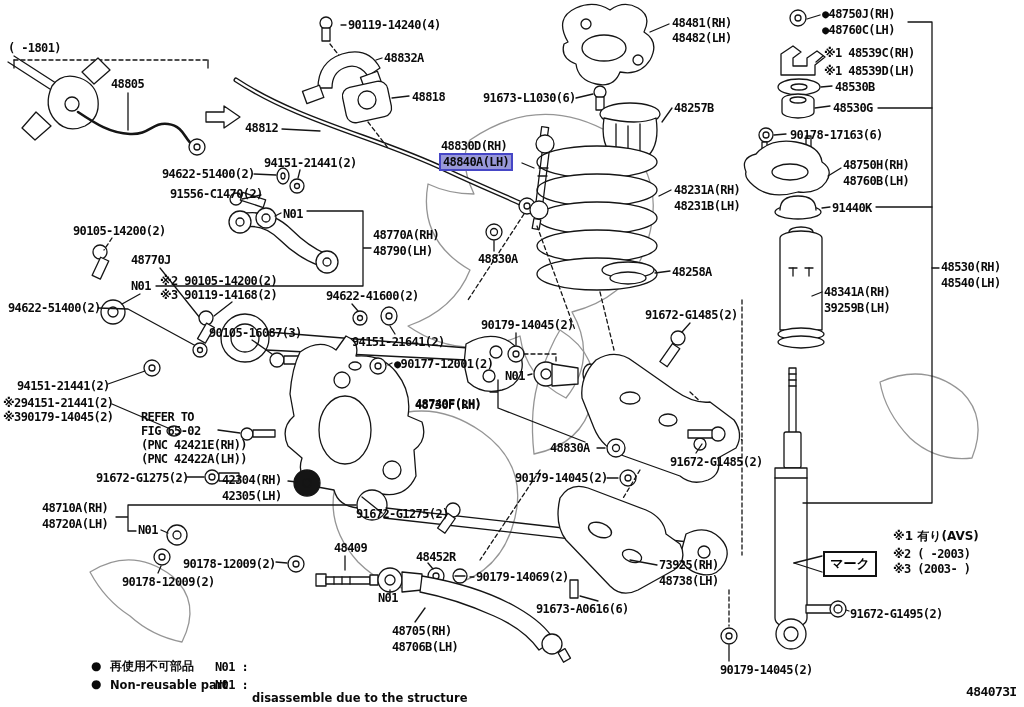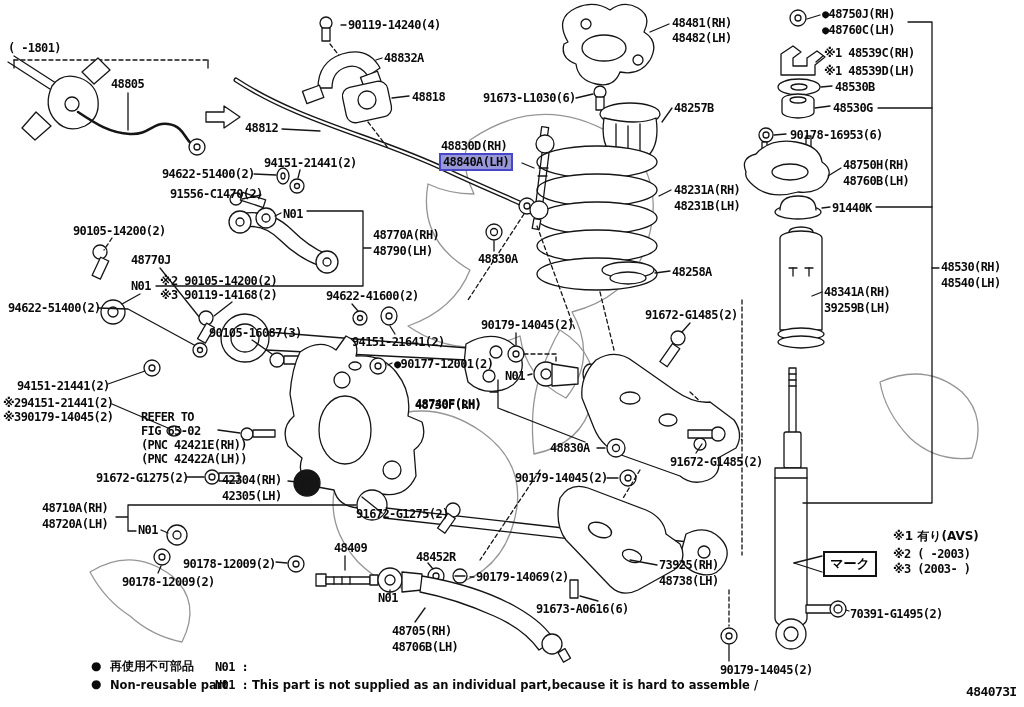--- a/index.html
+++ b/index.html
@@ -367,21 +367,21 @@
 <div class="lbl" style="left:483px;top:91px">91673-L1030(6)</div>
 <div class="lbl" style="left:245px;top:121px">48812</div>
 <div class="lbl" style="left:672px;top:16px">48481(RH)</div>
 <div class="lbl" style="left:672px;top:31px">48482(LH)</div>
 <div class="lbl" style="left:822px;top:7px">●48750J(RH)</div>
 <div class="lbl" style="left:822px;top:23px">●48760C(LH)</div>
 <div class="lbl" style="left:824px;top:46px">※1 48539C(RH)</div>
 <div class="lbl" style="left:824px;top:64px">※1 48539D(LH)</div>
 <div class="lbl" style="left:835px;top:80px">48530B</div>
 <div class="lbl" style="left:833px;top:101px">48530G</div>
-<div class="lbl" style="left:790px;top:128px">90178-16953(6)</div>
+<div class="lbl" style="left:790px;top:128px">90178-17163(6)</div>
 <div class="lbl" style="left:674px;top:101px">48257B</div>
 <div class="lbl" style="left:441px;top:139px">48830D(RH)</div>
 <div class="lbl hl" style="left:441px;top:155px">48840A(LH)</div>
 <div class="lbl" style="left:264px;top:156px">94151-21441(2)</div>
 <div class="lbl" style="left:162px;top:167px">94622-51400(2)</div>
 <div class="lbl" style="left:170px;top:187px">91556-C1470(2)</div>
 <div class="lbl" style="left:843px;top:158px">48750H(RH)</div>
 <div class="lbl" style="left:843px;top:174px">48760B(LH)</div>
 <div class="lbl" style="left:832px;top:201px">91440K</div>
 <div class="lbl" style="left:283px;top:207px">N01</div>
@@ -434,28 +434,28 @@
 <div class="lbl" style="left:476px;top:570px">90179-14069(2)</div>
 <div class="lbl" style="left:659px;top:558px">73925(RH)</div>
 <div class="lbl" style="left:659px;top:574px">48738(LH)</div>
 <div class="lbl" style="left:378px;top:591px">N01</div>
 <div class="lbl" style="left:536px;top:602px">91673-A0616(6)</div>
 <div class="lbl" style="left:392px;top:624px">48705(RH)</div>
 <div class="lbl" style="left:392px;top:640px">48706B(LH)</div>
 <div class="lbl jp" style="left:893px;top:529px">※1 有り(AVS)</div>
 <div class="lbl" style="left:893px;top:547px">※2 (    -2003)</div>
 <div class="lbl" style="left:893px;top:562px">※3 (2003-    )</div>
-<div class="lbl" style="left:850px;top:607px">70391-G1495(2)</div>
+<div class="lbl" style="left:850px;top:607px">91672-G1495(2)</div>
 <div class="lbl" style="left:720px;top:663px">90179-14045(2)</div>
 
 <div class="markbox" style="left:823px;top:551px">マーク</div>
 
 <div class="lbl jp" style="left:91px;top:659px">●</div>
 <div class="lbl jp" style="left:110px;top:659px">再使用不可部品</div>
 <div class="lbl jp" style="left:91px;top:677px">●</div>
 <div class="lbl en" style="left:110px;top:678px">Non-reusable part</div>
 <div class="lbl" style="left:215px;top:660px">N01 :</div>
 <div class="lbl" style="left:215px;top:678px">N01 :</div>
-<div class="lbl en" style="left:252px;top:678px">This part is not supplied as an individual part,because it is hard to assemble /</div>
+<div class="lbl en" style="left:252px;top:691px">disassemble due to the structure</div>
 
 <div class="lbl" style="left:966px;top:685px;font-size:13px">484073I</div>
 
 </div>
 
 </body></html>

